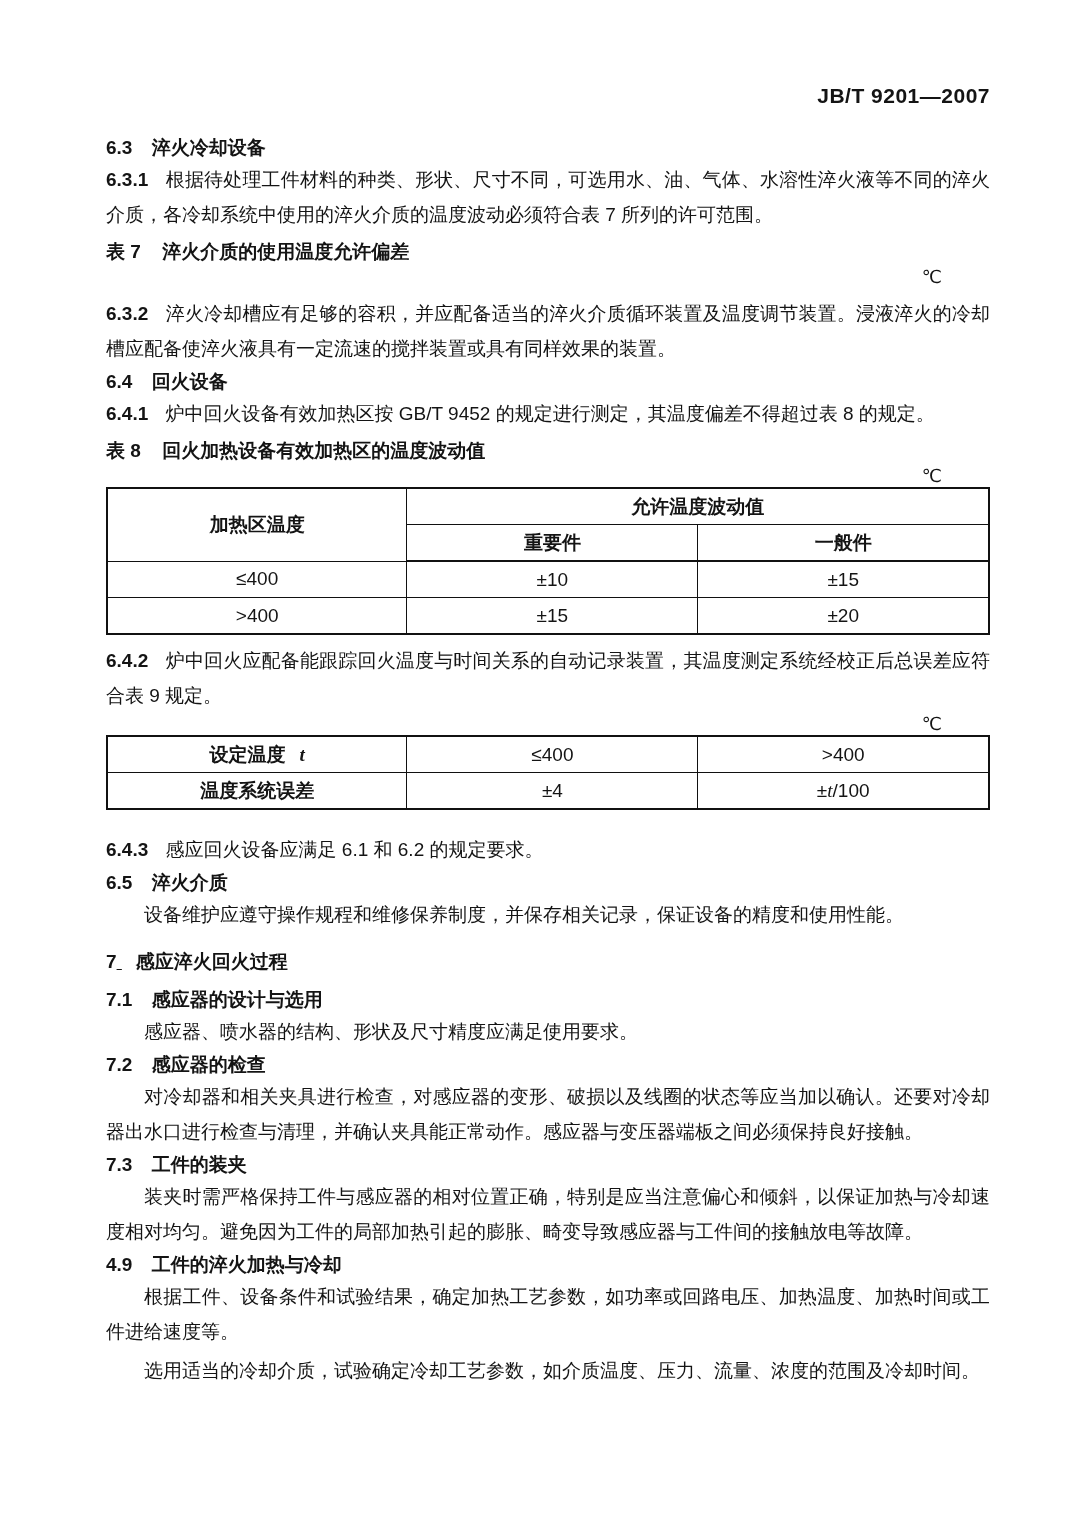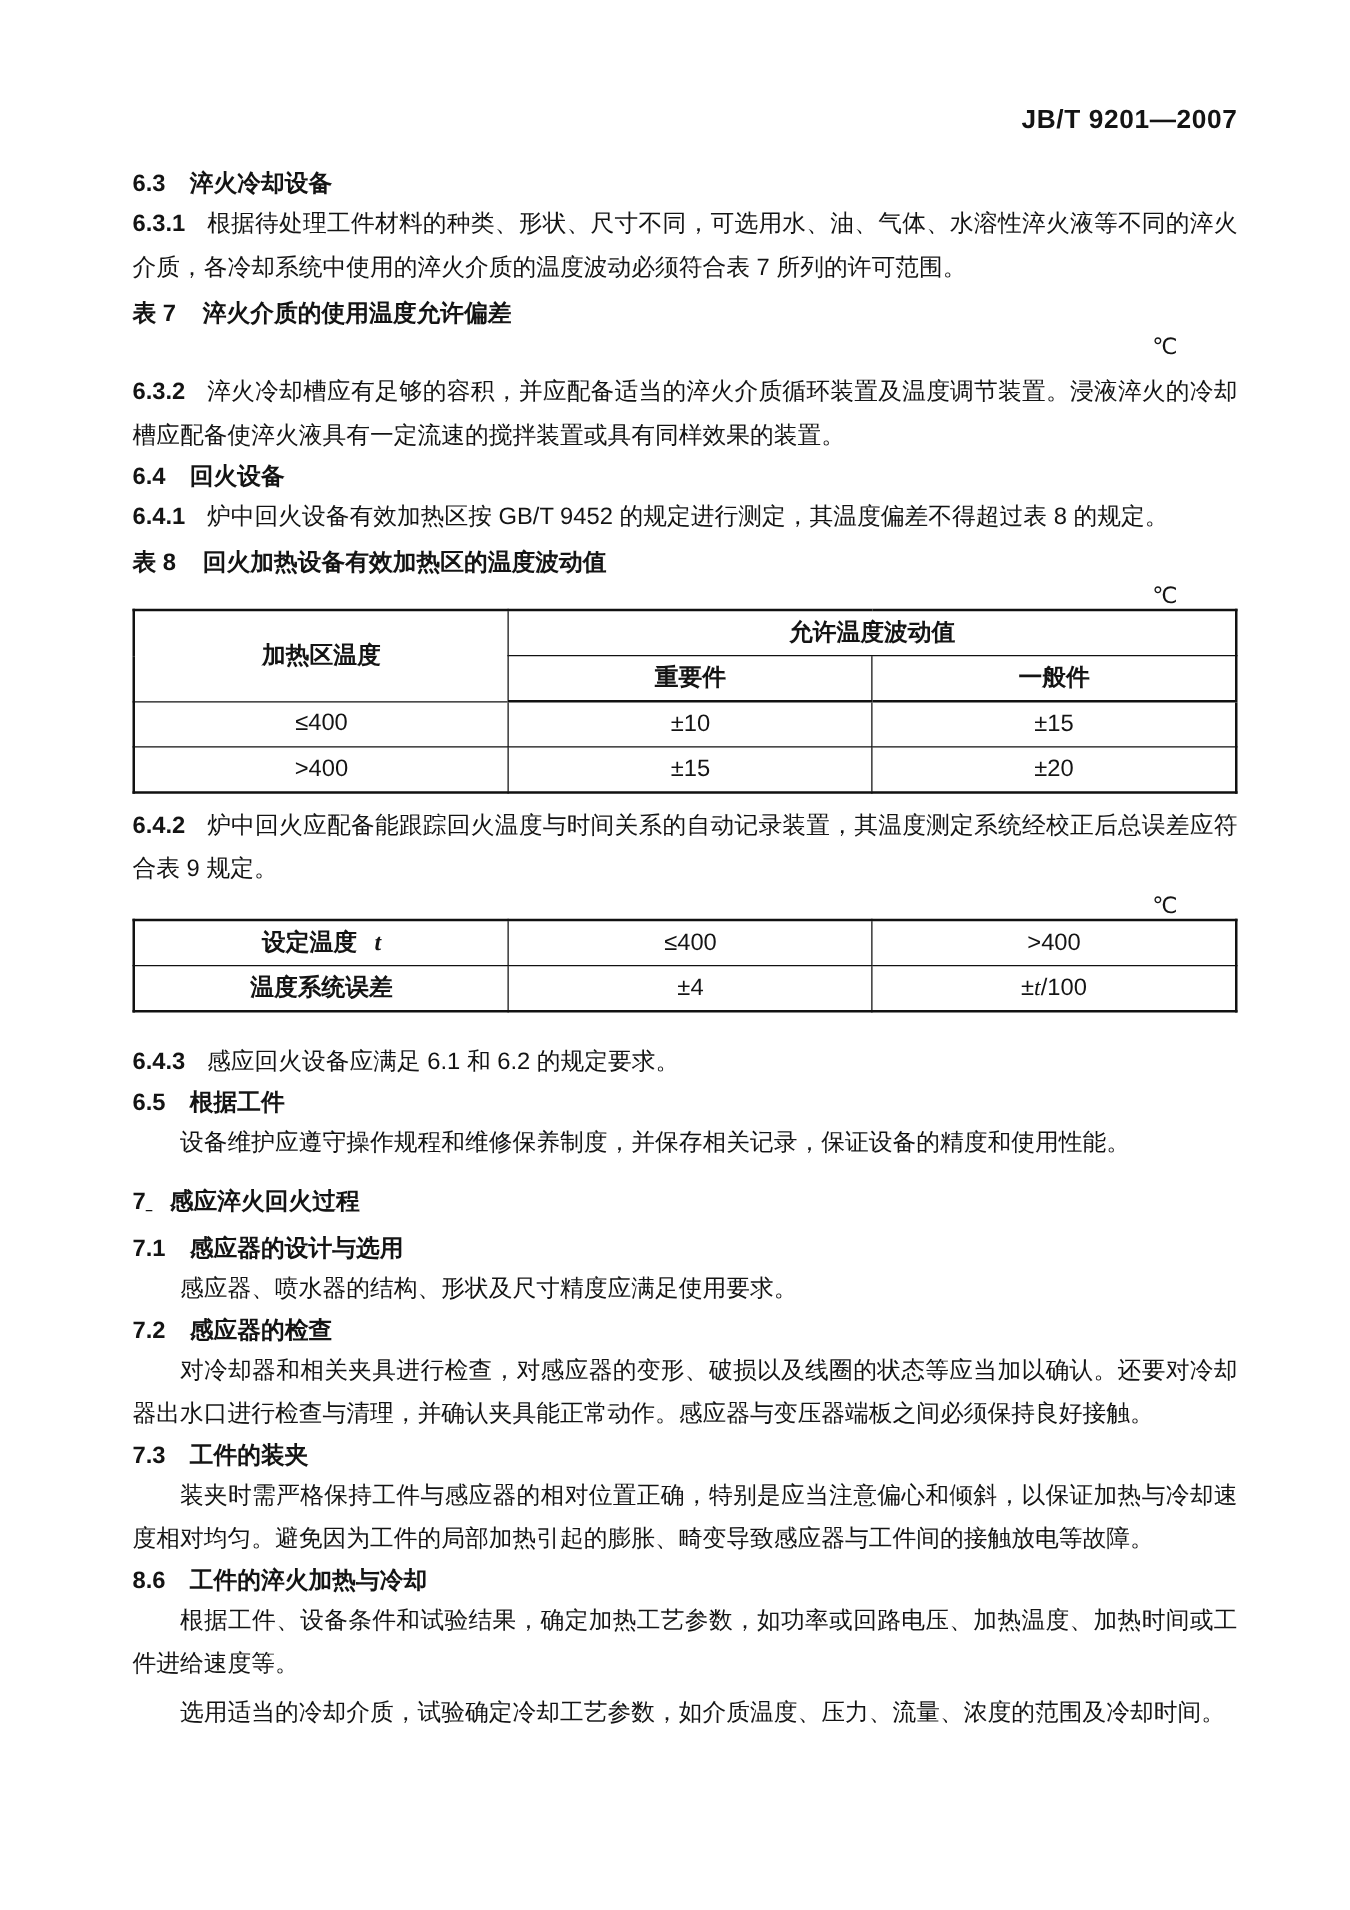--- a/index.html
+++ b/index.html
@@ -185,21 +185,21 @@
   </tbody>
     </table>
 
   <p class="para mt-md">
     <span class="num">6.4.3</span>
     <span class="ptext">感应回火设备应满足 6.1 和 6.2 的规定要求。</span>
   </p>
 
   <div class="heading">
     <span class="num">6.5</span>
-    <span class="ttl">根据工件</span>
+    <span class="ttl">淬火介质</span>
   </div>
   <p class="para indent">设备维护应遵守操作规程和维修保养制度，并保存相关记录，保证设备的精度和使用性能。</p>
 
   <div class="heading chapter">
     <span class="num">7</span>
     <span class="ttl">感应淬火回火过程</span>
   </div>
 
   <div class="heading">
     <span class="num">7.1</span>
@@ -213,19 +213,19 @@
   </div>
   <p class="para indent">对冷却器和相关夹具进行检查，对感应器的变形、破损以及线圈的状态等应当加以确认。还要对冷却器出水口进行检查与清理，并确认夹具能正常动作。感应器与变压器端板之间必须保持良好接触。</p>
 
   <div class="heading">
     <span class="num">7.3</span>
     <span class="ttl">工件的装夹</span>
   </div>
   <p class="para indent">装夹时需严格保持工件与感应器的相对位置正确，特别是应当注意偏心和倾斜，以保证加热与冷却速度相对均匀。避免因为工件的局部加热引起的膨胀、畸变导致感应器与工件间的接触放电等故障。</p>
 
   <div class="heading">
-    <span class="num">8.6</span>
+    <span class="num">4.9</span>
     <span class="ttl">工件的淬火加热与冷却</span>
   </div>
   <p class="para indent">根据工件、设备条件和试验结果，确定加热工艺参数，如功率或回路电压、加热温度、加热时间或工件进给速度等。</p>
   <p class="para indent mt-sm">选用适当的冷却介质，试验确定冷却工艺参数，如介质温度、压力、流量、浓度的范围及冷却时间。</p>
 
 </div>
 
 </body></html>

